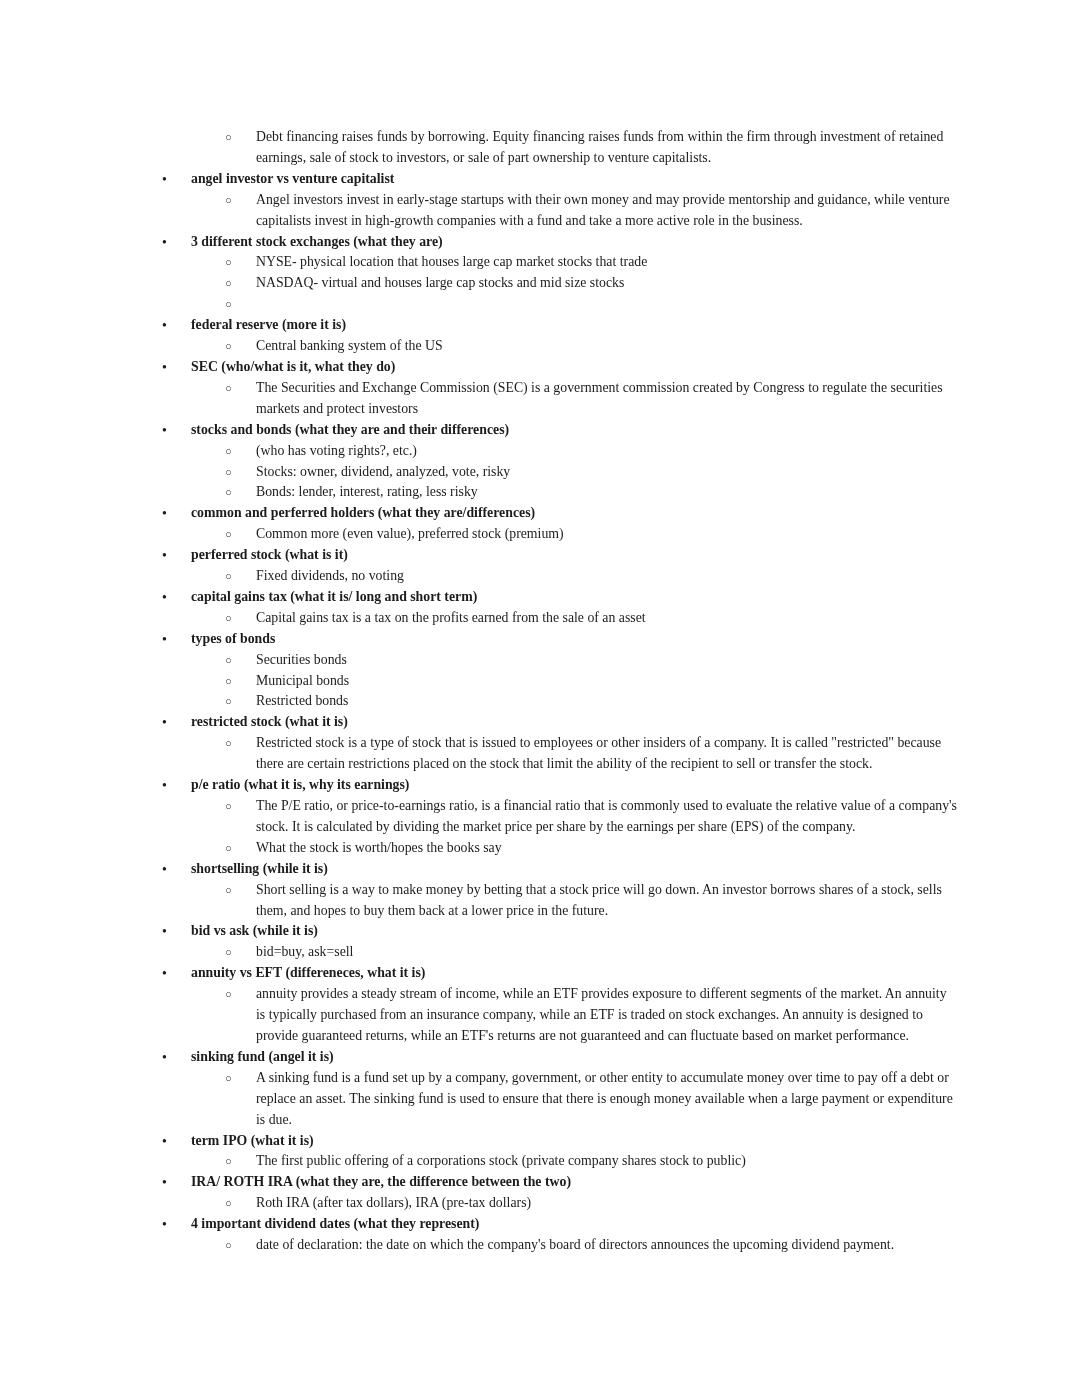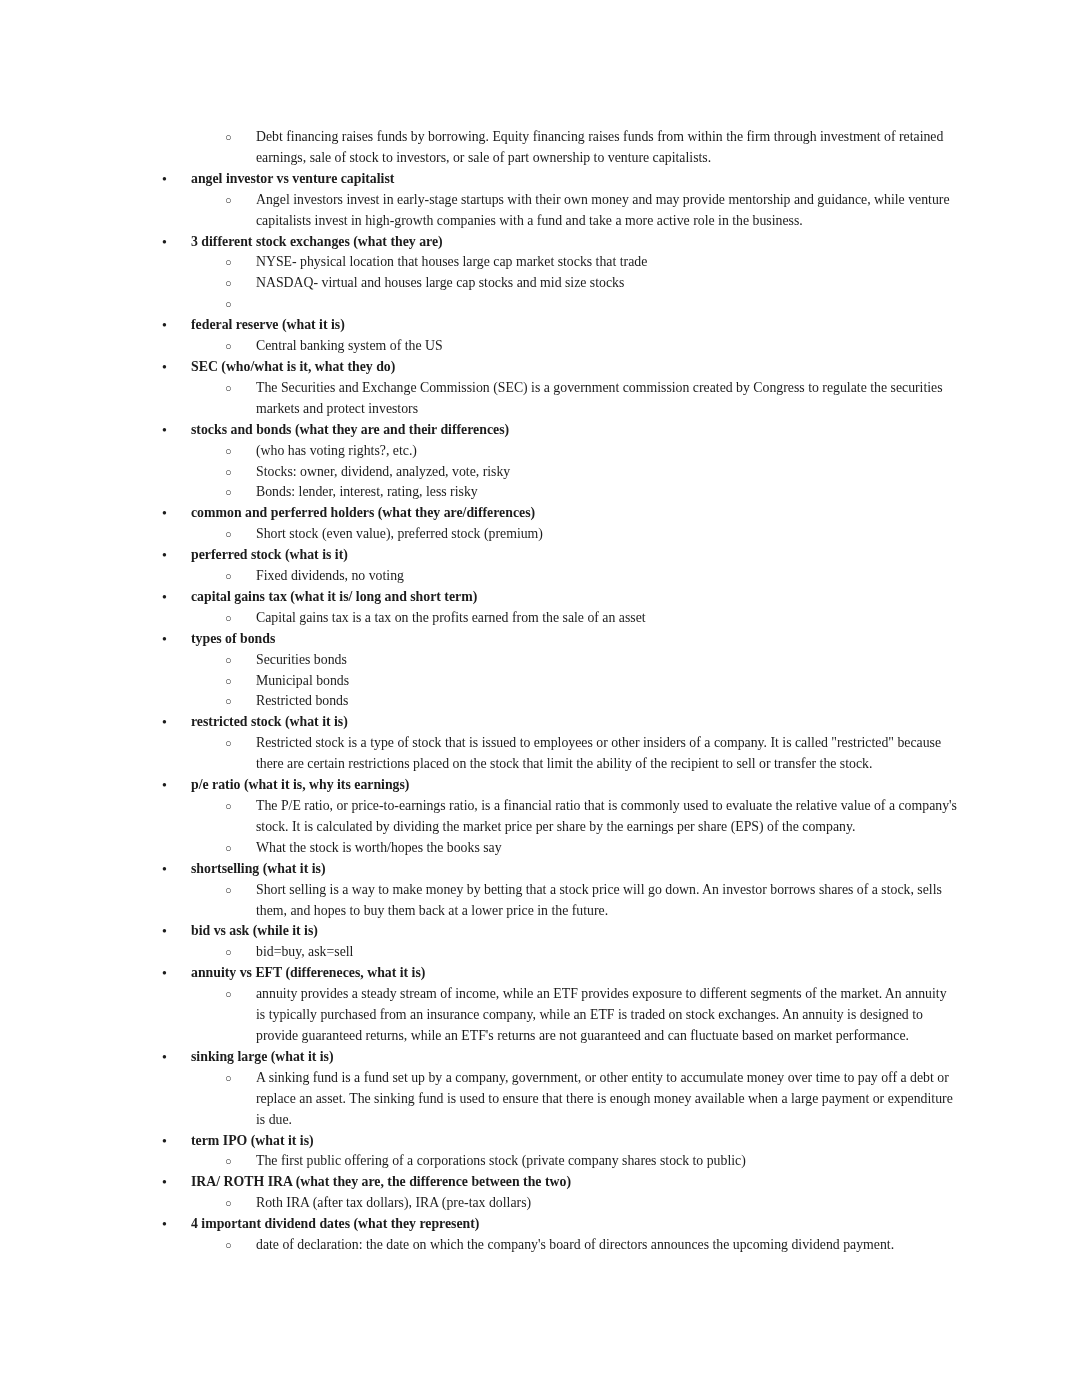--- a/index.html
+++ b/index.html
@@ -85,21 +85,21 @@
     <span class="marker">○</span>
     <span class="text"><span class="u">NASDAQ-</span> virtual and houses large cap stocks and mid size stocks</span>
   </div>
 
   <div class="row l2">
     <span class="marker">○</span>
   </div>
 
   <div class="row l1">
     <span class="marker">●</span>
-    <span class="title">federal reserve (what it is)</span>
+    <span class="title">federal reserve (more it is)</span>
   </div>
 
   <div class="row l2">
     <span class="marker">○</span>
     <span class="text">Central banking system of the US</span>
   </div>
 
   <div class="row l1">
     <span class="marker">●</span>
     <span class="title">SEC (who/what is it, what they do)</span>
@@ -130,21 +130,21 @@
     <span class="text"><span class="u">Bonds:</span> lender, interest, rating, less risky</span>
   </div>
 
   <div class="row l1">
     <span class="marker">●</span>
     <span class="title">common and perferred holders (what they are/differences)</span>
   </div>
 
   <div class="row l2">
     <span class="marker">○</span>
-    <span class="text">Short stock (even value), preferred stock (premium)</span>
+    <span class="text">Common more (even value), preferred stock (premium)</span>
   </div>
 
   <div class="row l1">
     <span class="marker">●</span>
     <span class="title">perferred stock (what is it)</span>
   </div>
 
   <div class="row l2">
     <span class="marker">○</span>
     <span class="text">Fixed dividends, no voting</span>
@@ -200,21 +200,21 @@
     <span class="text">The P/E ratio, or price-to-earnings ratio, is a financial ratio that is commonly used to evaluate the relative value of a company's stock. It is calculated by dividing the market price per share by the earnings per share (EPS) of the company.</span>
   </div>
 
   <div class="row l2">
     <span class="marker">○</span>
     <span class="text">What the stock is worth/hopes the books say</span>
   </div>
 
   <div class="row l1">
     <span class="marker">●</span>
-    <span class="title">shortselling (what it is)</span>
+    <span class="title">shortselling (while it is)</span>
   </div>
 
   <div class="row l2">
     <span class="marker">○</span>
     <span class="text">Short selling is a way to make money by betting that a stock price will go down. An investor borrows shares of a stock, sells them, and hopes to buy them back at a lower price in the future.</span>
   </div>
 
   <div class="row l1">
     <span class="marker">●</span>
     <span class="title">bid vs ask (while it is)</span>
@@ -230,21 +230,21 @@
     <span class="title">annuity vs EFT (differeneces, what it is)</span>
   </div>
 
   <div class="row l2">
     <span class="marker">○</span>
     <span class="text"> annuity provides a steady stream of income, while an ETF provides exposure to different segments of the market. An annuity is typically purchased from an insurance company, while an ETF is traded on stock exchanges. An annuity is designed to provide guaranteed returns, while an ETF's returns are not guaranteed and can fluctuate based on market performance.</span>
   </div>
 
   <div class="row l1">
     <span class="marker">●</span>
-    <span class="title">sinking large (what it is)</span>
+    <span class="title">sinking fund (angel it is)</span>
   </div>
 
   <div class="row l2">
     <span class="marker">○</span>
     <span class="text">A sinking fund is a fund set up by a company, government, or other entity to accumulate money over time to pay off a debt or replace an asset. The sinking fund is used to ensure that there is enough money available when a large payment or expenditure is due.</span>
   </div>
 
   <div class="row l1">
     <span class="marker">●</span>
     <span class="title">term IPO (what it is)</span>

